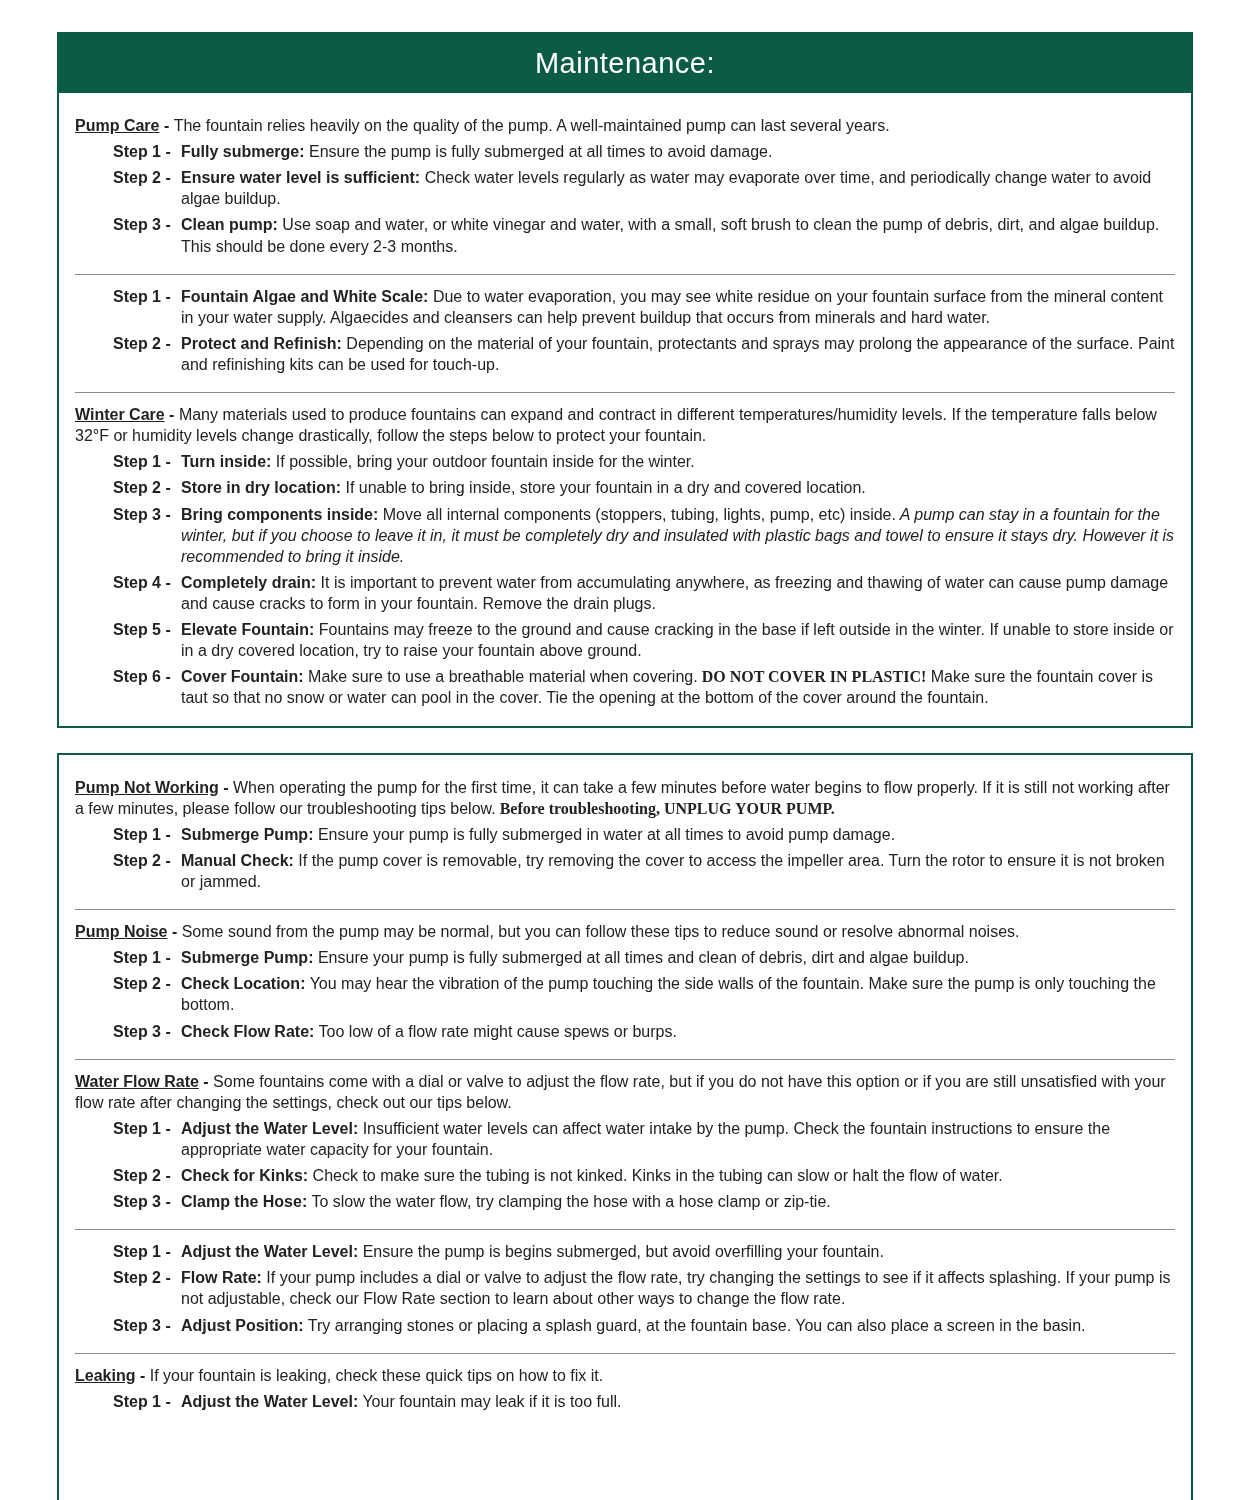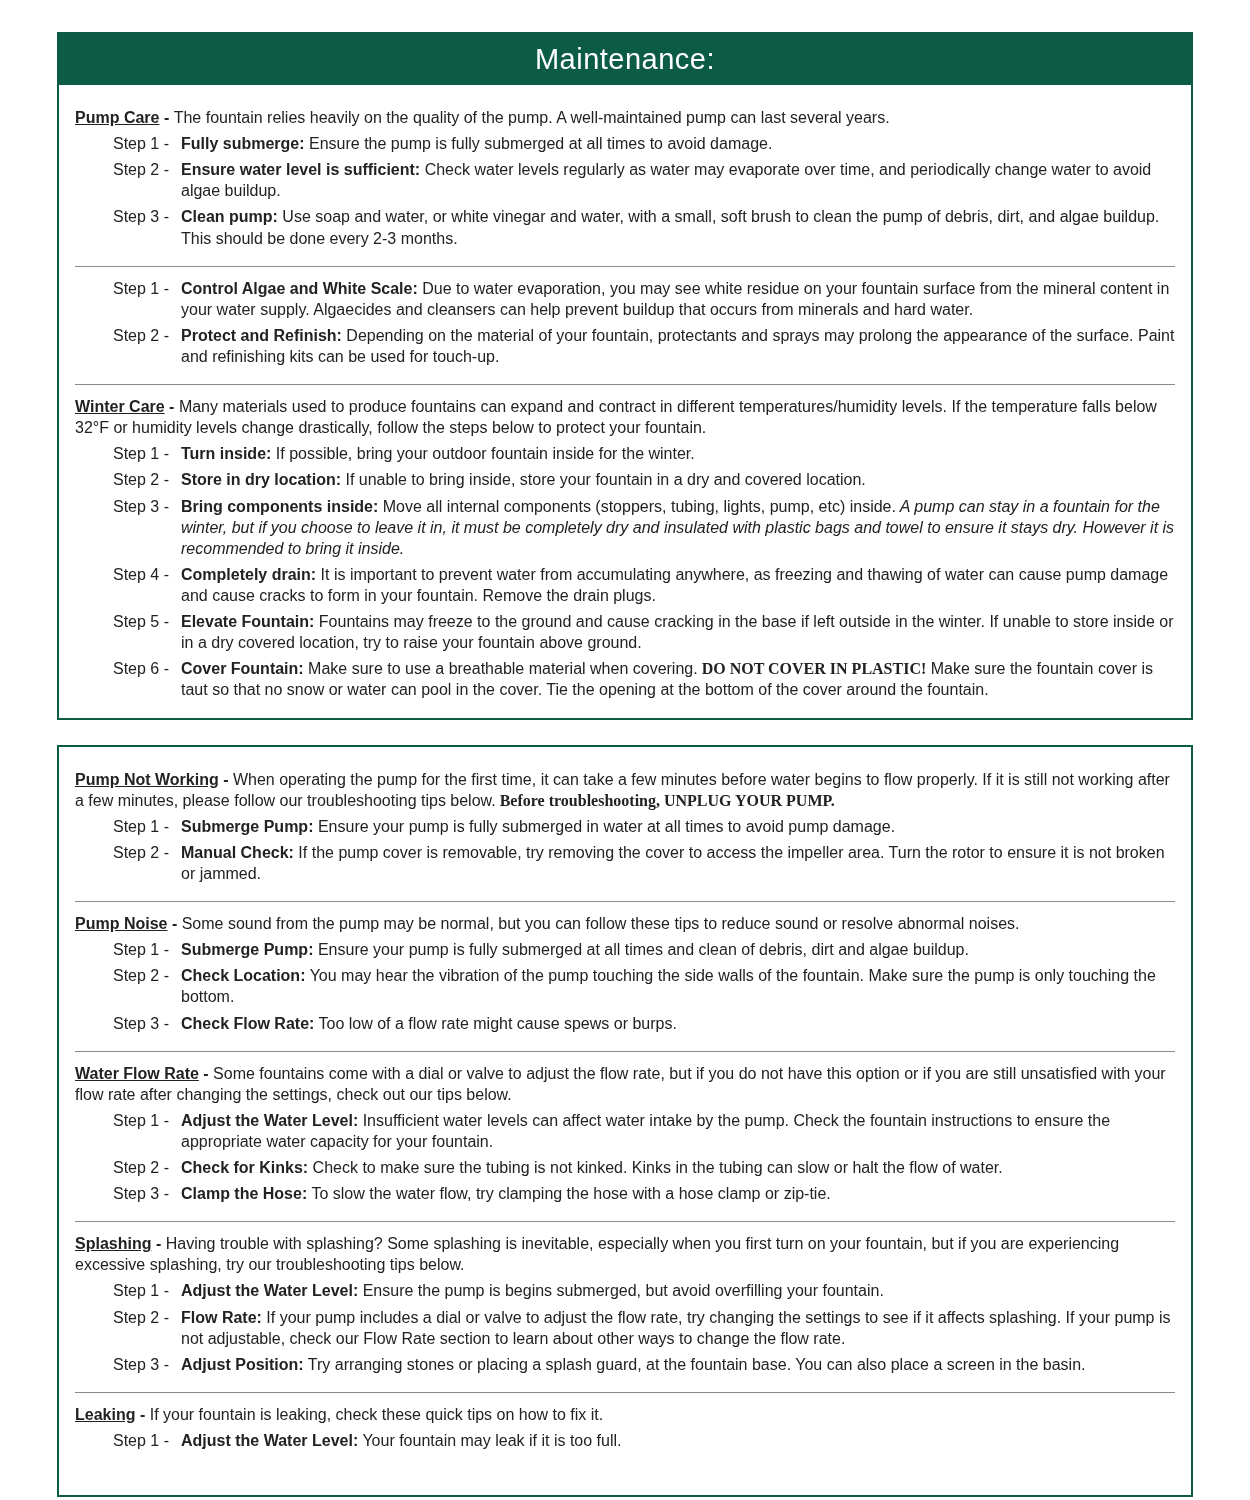--- a/index.html
+++ b/index.html
@@ -20,21 +20,21 @@
   .panel {
     margin: 0 57px;
     width: 1136px;
     border: 2px solid #0b5b45;
     background: #ffffff;
   }
   .panel-maintenance { margin-top: 32px; min-height: 652px; }
   .panel-troubleshooting { margin-top: 25px; min-height: 752px; }
   .panel-header {
     background: #0b5b45;
-    height: 52px;
+    height: 60px;
     display: flex;
     align-items: center;
     justify-content: center;
     margin: -1px -1px 0 -1px; 
   }
   .panel-title {
     color: #ffffff;
     font-size: 29px;
     font-weight: normal;
     letter-spacing: 0.5px;
@@ -52,21 +52,21 @@
   .intro { margin: 0 0 4px 0; }
   .heading { font-weight: bold; text-decoration: underline; }
   .sep { font-weight: bold; }
   .b { font-weight: bold; font-family: Liberation Serif, serif; }
   .em { font-style: italic; }
   .step {
     display: flex;
     margin: 5px 0 5px 38px;
   }
   .step-label {
-    font-weight: normal;
+    font-weight: bold;
     flex: 0 0 68px;
     white-space: nowrap;
   }
   .step-body { flex: 1; }
   .step-title { font-weight: bold; }
 </style>
 </head>
 <body>
 
 <div class="page">
@@ -87,21 +87,21 @@
             <span class="step-body"><span class="step-title">Ensure water level is sufficient:</span><span> Check water levels regularly as water may evaporate over time, and periodically change water to avoid algae buildup.</span></span>
           </div>
           <div class="step">
             <span class="step-label">Step 3 -</span>
             <span class="step-body"><span class="step-title">Clean pump:</span><span> Use soap and water, or white vinegar and water, with a small, soft brush to clean the pump of debris, dirt, and algae buildup. This should be done every 2-3 months.</span></span>
           </div>
         </div>
         <div class="section">
           <div class="step">
             <span class="step-label">Step 1 -</span>
-            <span class="step-body"><span class="step-title">Control Algae and White Scale:</span><span> Due to water evaporation, you may see white residue on your fountain surface from the mineral content in your water supply. Algaecides and cleansers can help prevent buildup that occurs from minerals and hard water.</span></span>
+            <span class="step-body"><span class="step-title">Fountain Algae and White Scale:</span><span> Due to water evaporation, you may see white residue on your fountain surface from the mineral content in your water supply. Algaecides and cleansers can help prevent buildup that occurs from minerals and hard water.</span></span>
           </div>
           <div class="step">
             <span class="step-label">Step 2 -</span>
             <span class="step-body"><span class="step-title">Protect and Refinish:</span><span> Depending on the material of your fountain, protectants and sprays may prolong the appearance of the surface. Paint and refinishing kits can be used for touch-up.</span></span>
           </div>
         </div>
         <div class="section">
           <p class="intro"><span class="heading">Winter Care</span><span class="sep"> - </span><span>Many materials used to produce fountains can expand and contract in different temperatures/humidity levels. If the temperature falls below 32°F or humidity levels change drastically, follow the steps below to protect your fountain.</span></p>
           <div class="step">
             <span class="step-label">Step 1 -</span>
@@ -168,21 +168,20 @@
           <div class="step">
             <span class="step-label">Step 2 -</span>
             <span class="step-body"><span class="step-title">Check for Kinks:</span><span> Check to make sure the tubing is not kinked. Kinks in the tubing can slow or halt the flow of water.</span></span>
           </div>
           <div class="step">
             <span class="step-label">Step 3 -</span>
             <span class="step-body"><span class="step-title">Clamp the Hose:</span><span> To slow the water flow, try clamping the hose with a hose clamp or zip-tie.</span></span>
           </div>
         </div>
         <div class="section">
-          <p class="intro"><span class="heading">Splashing</span><span class="sep"> - </span><span>Having trouble with splashing? Some splashing is inevitable, especially when you first turn on your fountain, but if you are experiencing excessive splashing, try our troubleshooting tips below.</span></p>
           <div class="step">
             <span class="step-label">Step 1 -</span>
             <span class="step-body"><span class="step-title">Adjust the Water Level:</span><span> Ensure the pump is begins submerged, but avoid overfilling your fountain.</span></span>
           </div>
           <div class="step">
             <span class="step-label">Step 2 -</span>
             <span class="step-body"><span class="step-title">Flow Rate:</span><span> If your pump includes a dial or valve to adjust the flow rate, try changing the settings to see if it affects splashing. If your pump is not adjustable, check our Flow Rate section to learn about other ways to change the flow rate.</span></span>
           </div>
           <div class="step">
             <span class="step-label">Step 3 -</span>

